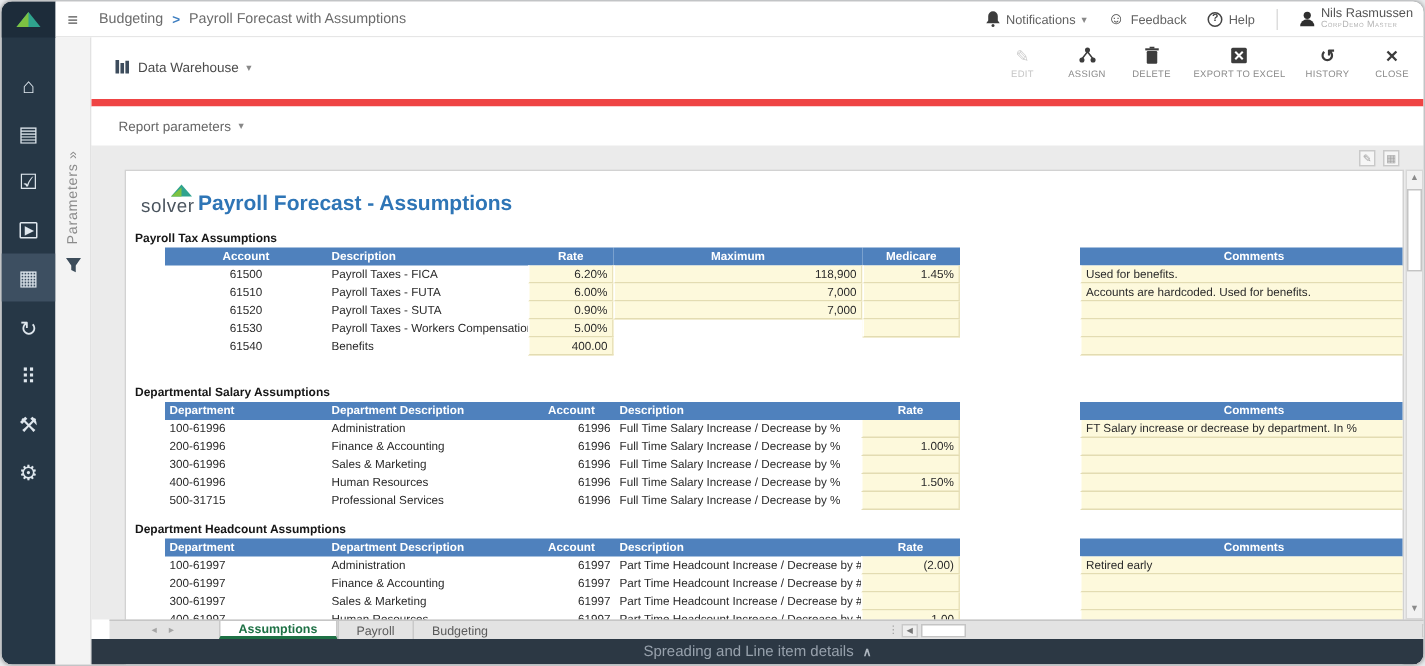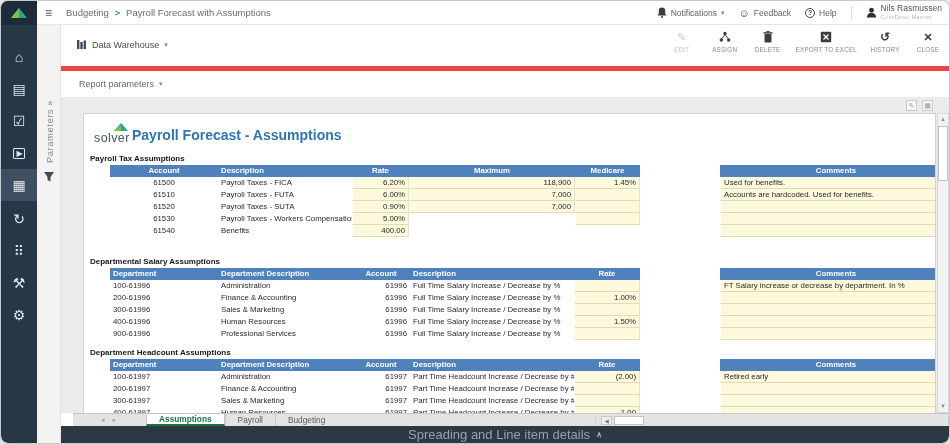--- a/index.html
+++ b/index.html
@@ -86,21 +86,21 @@
   .tab.active { background:#fff; color:var(--c-green); font-weight:bold; border-bottom:2px solid var(--c-green); border-left:1px solid #c9c9c9; border-right:1px solid #c9c9c9; }
   .hscroll { margin-left:auto; display:flex; align-items:center; gap:2px; padding-right:2px; }
   .h-dots { color:#9a9a9a; font-size:7px; }
   .h-arrow { width:11px; height:9px; background:#efefef; border:1px solid #c9c9c9; color:#777; font-size:5.5px; line-height:8px; text-align:center; cursor:pointer; }
   .h-thumb { width:30px; height:9px; background:#fff; border:1px solid #c4c4c4; cursor:grab; }
   .h-track { width:300px; }
 
   
   .bottombar { position:absolute; left:60px; top:425px; width:888px; height:17px; background:var(--c-bottom);
                border-radius:0 0 7px 0; display:flex; align-items:center; justify-content:center; gap:6px; cursor:pointer; }
-  .bottom-label { font-size:13px; color:#97a1ac; }
+  .bottom-label { font-size:10px; color:#97a1ac; }
   .bottom-chev { font-size:8px; color:#aeb7c0; font-weight:bold; }
 
   svg { display:block; }
 </style>
 </head>
 <body>
 
 <div id="window">
 
   <div class="sidebar">
@@ -328,21 +328,21 @@
             <div class="cell al">300-61996</div>
             <div class="cell al">Sales &amp; Marketing</div>
             <div class="cell ar">61996</div>
             <div class="cell al">Full Time Salary Increase / Decrease by %</div>
             <div class="cell ar yellow"></div>
             <div class="cell al">400-61996</div>
             <div class="cell al">Human Resources</div>
             <div class="cell ar">61996</div>
             <div class="cell al">Full Time Salary Increase / Decrease by %</div>
             <div class="cell ar yellow">1.50%</div>
-            <div class="cell al">900-61996</div>
+            <div class="cell al">500-31715</div>
             <div class="cell al">Professional Services</div>
             <div class="cell ar">61996</div>
             <div class="cell al">Full Time Salary Increase / Decrease by %</div>
             <div class="cell ar yellow"></div>
           </div>
           <div class="grid" style="left: 616px; top: 154px; grid-template-columns: 232px;">
             <div class="cell head ac">Comments</div>
             <div class="cell al yellow">FT Salary increase or decrease by department. In %</div>
             <div class="cell al yellow"></div>
             <div class="cell al yellow"></div>

